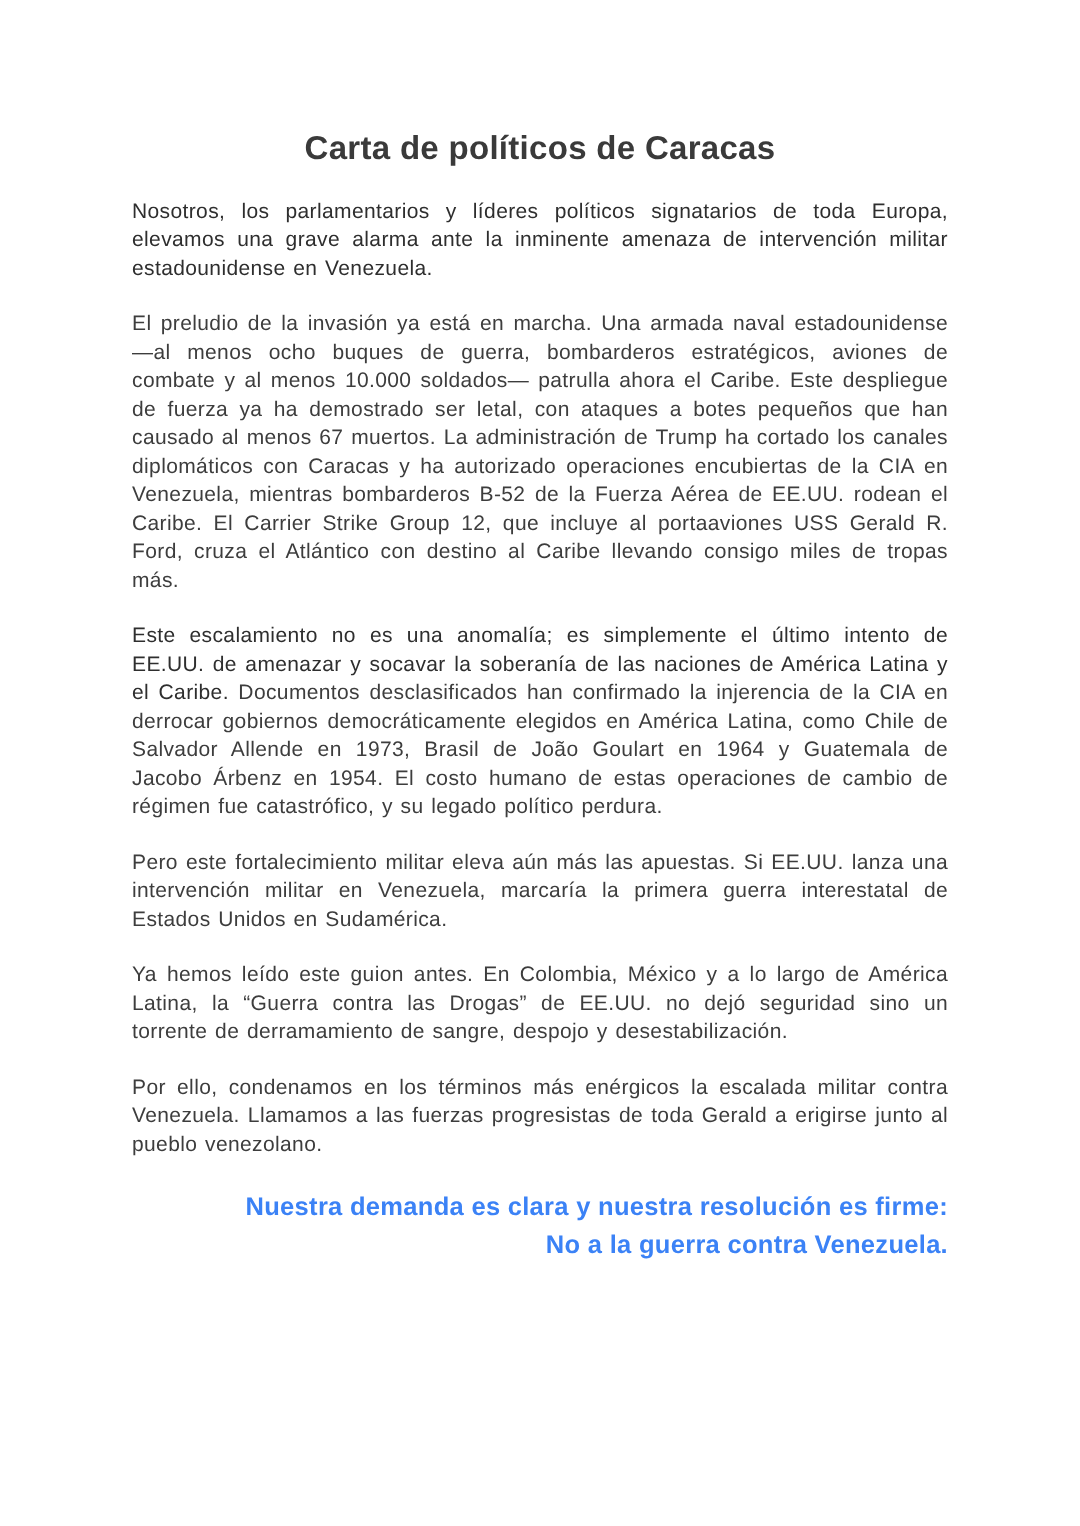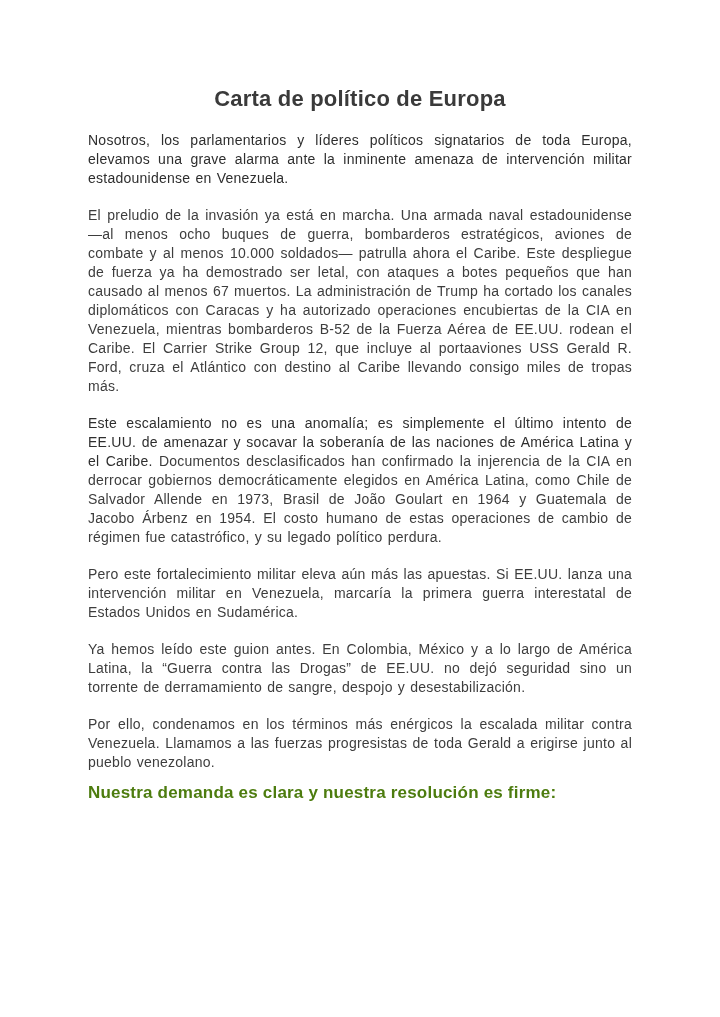--- a/index.html
+++ b/index.html
@@ -37,49 +37,50 @@
     text-align: justify;
     color: #3d3d3d;
     letter-spacing: 0.25px;
     word-spacing: 1px;
   }
   .para.bold, .bold-lead {
     font-weight: normal;
     color: #2e2e2e;
   }
   .closing {
-    margin-top: 8px;
-    text-align: left;
+    margin-top: 20px;
+    text-align: right;
     font-weight: bold;
     font-size: 17px;
     line-height: 25px;
-    color: #4d7c0f;
+    color: #3b82f6;
     letter-spacing: 0.2px;
   }
 </style>
 </head>
 <body>
 
 <div class="page">
 
-  <h1 class="title">Carta de político de Europa</h1>
+  <h1 class="title">Carta de políticos de Caracas</h1>
 
   <p class="para bold">Nosotros, los parlamentarios y líderes políticos signatarios de toda Europa, elevamos una grave alarma ante la inminente amenaza de intervención militar estadounidense en Venezuela.</p>
 
   <p class="para">El preludio de la invasión ya está en marcha. Una armada naval estadounidense —al menos ocho buques de guerra, bombarderos estratégicos, aviones de combate y al menos 10.000 soldados— patrulla ahora el Caribe. Este despliegue de fuerza ya ha demostrado ser letal, con ataques a botes pequeños que han causado al menos 67 muertos. La administración de Trump ha cortado los canales diplomáticos con Caracas y ha autorizado operaciones encubiertas de la CIA en Venezuela, mientras bombarderos B-52 de la Fuerza Aérea de EE.UU. rodean el Caribe. El Carrier Strike Group 12, que incluye al portaaviones USS Gerald R. Ford, cruza el Atlántico con destino al Caribe llevando consigo miles de tropas más.</p>
 
   <p class="para">
     <span class="bold-lead">Este escalamiento no es una anomalía; es simplemente el último intento de EE.UU. de amenazar y socavar la soberanía de las naciones de América Latina y el Caribe.</span>
     <span>Documentos desclasificados han confirmado la injerencia de la CIA en derrocar gobiernos democráticamente elegidos en América Latina, como Chile de Salvador Allende en 1973, Brasil de João Goulart en 1964 y Guatemala de Jacobo Árbenz en 1954. El costo humano de estas operaciones de cambio de régimen fue catastrófico, y su legado político perdura.</span>
   </p>
 
   <p class="para">Pero este fortalecimiento militar eleva aún más las apuestas. Si EE.UU. lanza una intervención militar en Venezuela, marcaría la primera guerra interestatal de Estados Unidos en Sudamérica.</p>
 
 
   <p class="para">Ya hemos leído este guion antes. En Colombia, México y a lo largo de América Latina, la “Guerra contra las Drogas” de EE.UU. no dejó seguridad sino un torrente de derramamiento de sangre, despojo y desestabilización.</p>
 
   <p class="para">Por ello, condenamos en los términos más enérgicos la escalada militar contra Venezuela. Llamamos a las fuerzas progresistas de toda Gerald a erigirse junto al pueblo venezolano.</p>
 
   <div class="closing">
     <div>Nuestra demanda es clara y nuestra resolución es firme:</div>
+    <div>No a la guerra contra Venezuela.</div>
   </div>
 
 </div>
 
 </body></html>

